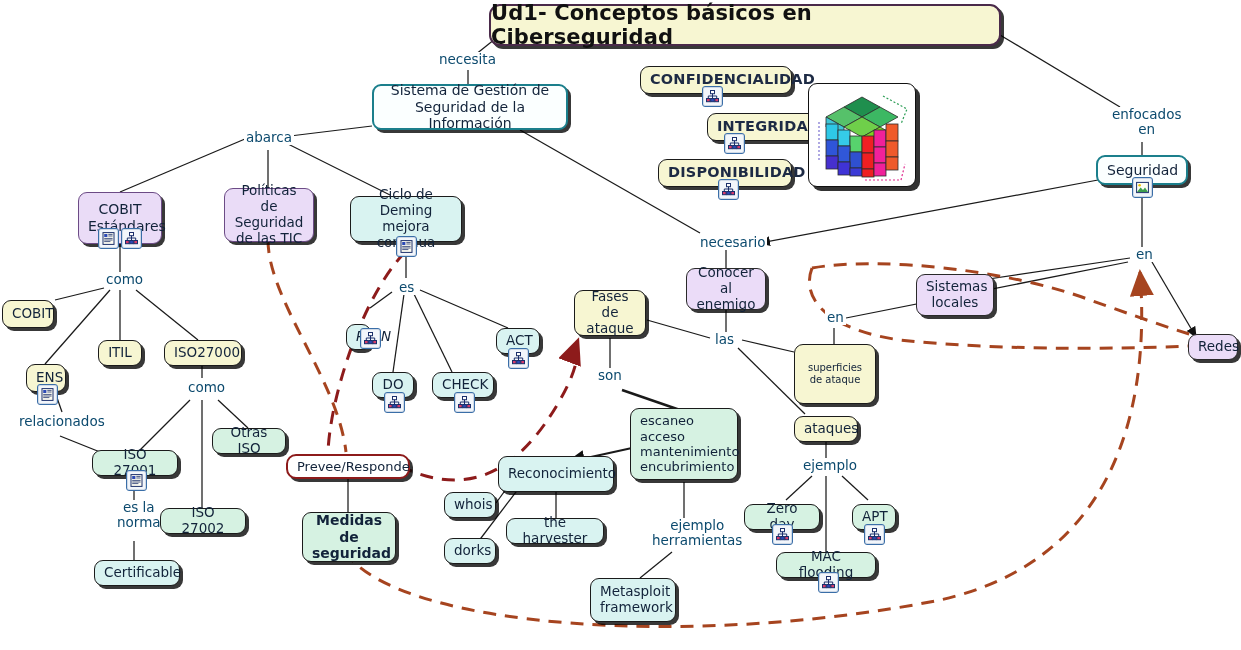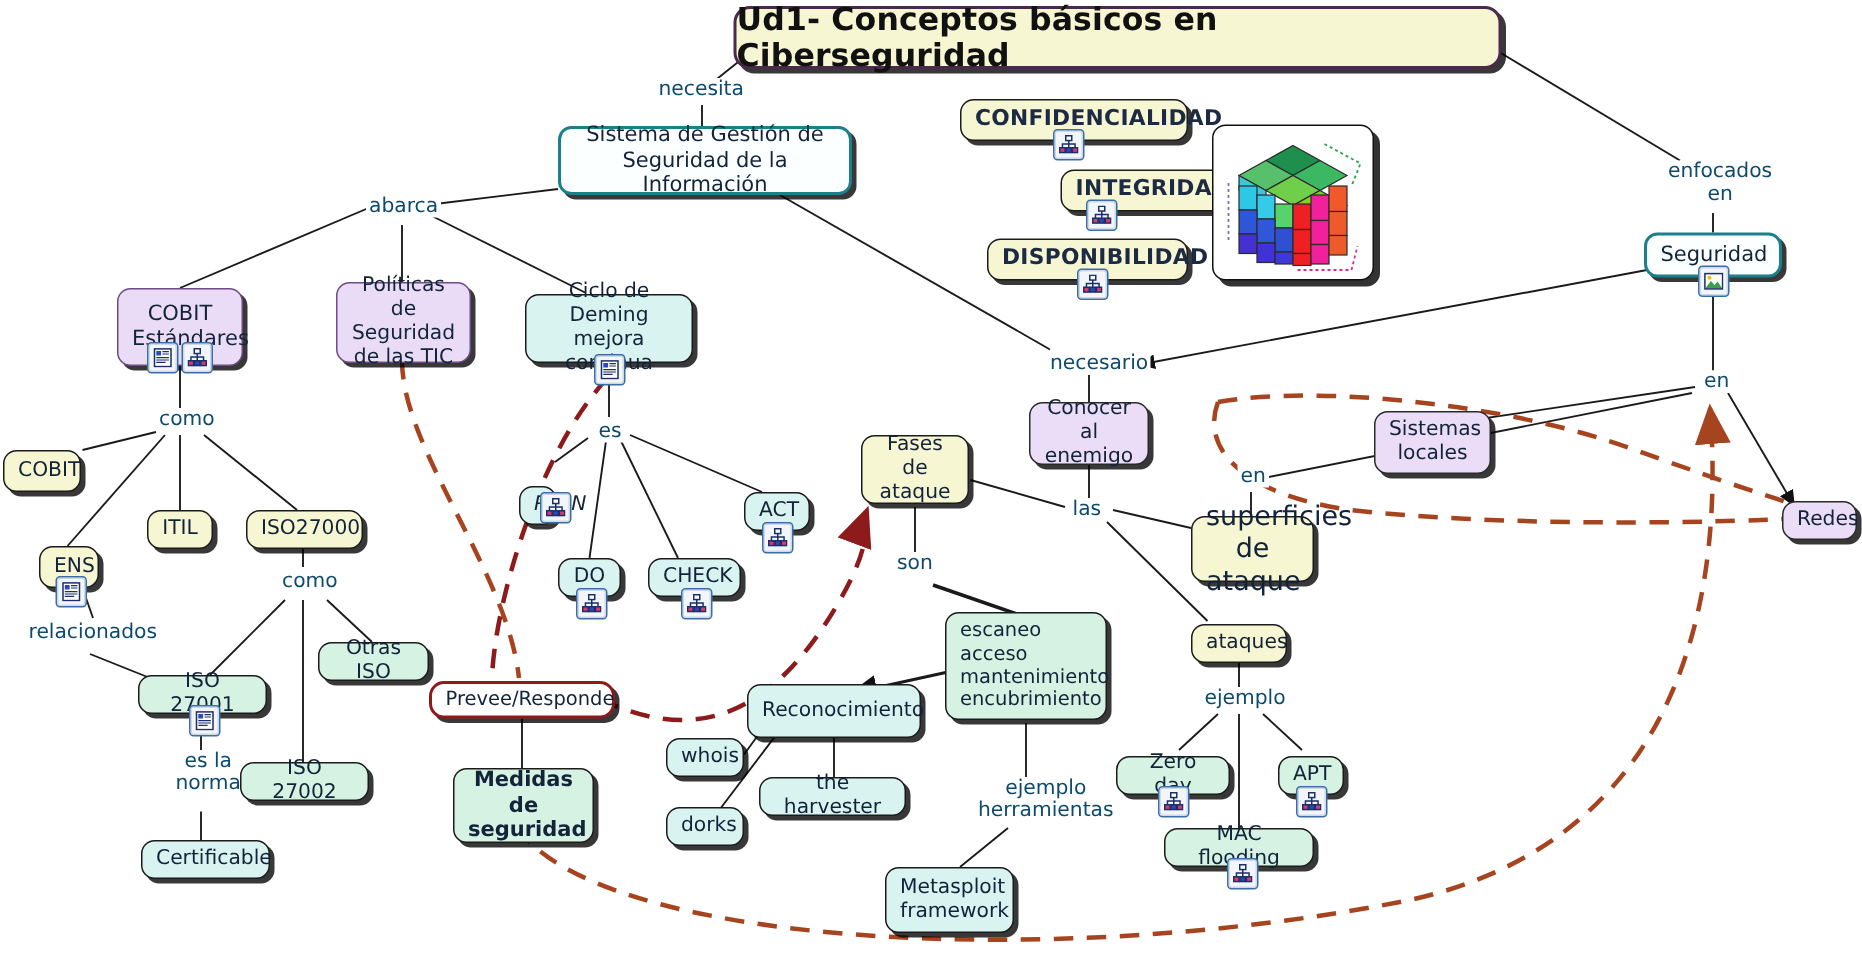--- a/index.html
+++ b/index.html
@@ -426,21 +426,21 @@
   <div class="node c-lav2" style="left:686px;top:268px;width:80px;height:42px;font-size:13.5px;">
     <span style="white-space:pre-line">Conocer al
 enemigo</span>
   </div>
 
   <div class="node c-cream" style="left:574px;top:290px;width:72px;height:46px;font-size:13.5px;">
     <span style="white-space:pre-line">Fases de
 ataque</span>
   </div>
 
-  <div class="node c-cream" style="left:794px;top:344px;width:82px;height:44px;font-size:18px;">
+  <div class="node c-cream" style="left:794px;top:344px;width:82px;height:60px;font-size:10px;">
     <span style="white-space:pre-line">superficies
 de ataque</span>
   </div>
 
   <div class="node c-cream" style="left:794px;top:416px;width:64px;height:26px;font-size:13.5px;">
     <span>ataques</span>
   </div>
 
   <div class="node c-lav2" style="left:916px;top:274px;width:78px;height:42px;font-size:13.5px;">
     <span style="white-space:pre-line">Sistemas

